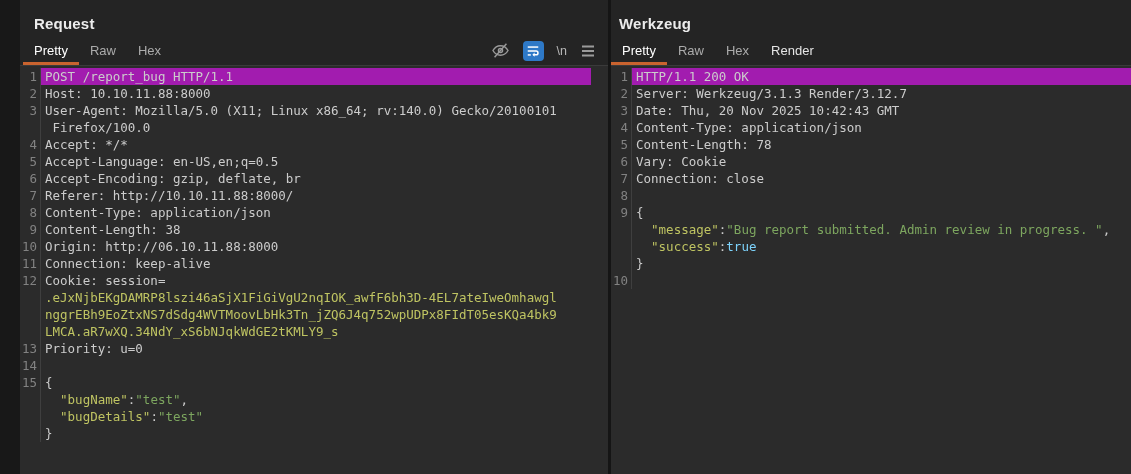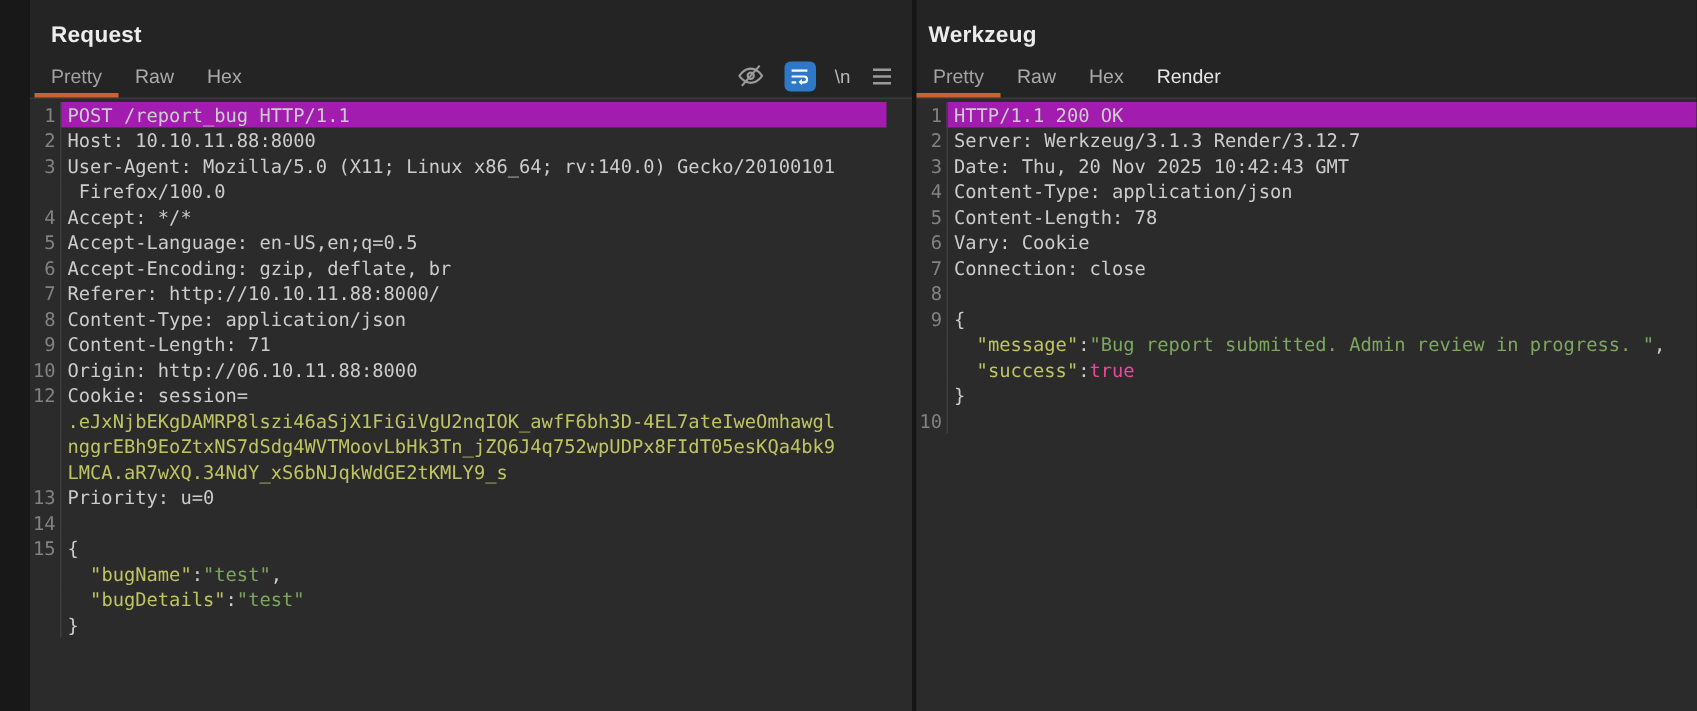--- a/index.html
+++ b/index.html
@@ -24,21 +24,21 @@
     display:flex; align-items:stretch; height:26px;
     border-bottom:1px solid #3a3a3a; position:relative;
     padding:0 6px 0 3px; box-sizing:content-box;
   }
   .panel.right .tabbar { padding-left:0; }
   .tab {
     display:flex; align-items:center; padding:0 11px;
     font-size:13px; color:#ababab; border-bottom:3px solid transparent;
     box-sizing:border-box; cursor:default;
   }
-  .tab.selected { color:#a3a3a3; border-bottom-color:#c9632f; }
+  .tab.selected { color:#ffffff; border-bottom-color:#c9632f; }
   .tab.disabled { color:#e5e5e5; }
 
   .toolbar-icons {
     position:absolute; right:12px; top:0; bottom:3px;
     display:flex; align-items:center; gap:13px;
   }
   .icon-btn { display:flex; align-items:center; justify-content:center; }
   .wrap-btn {
     width:21px; height:20px; background:#2e79c7; border-radius:4px;
     display:flex; align-items:center; justify-content:center;
@@ -57,21 +57,21 @@
     padding-right:3px; user-select:none;
   }
   .row-body {
     flex:1; min-width:0; border-left:1px solid #3f3f3f;
     padding-left:4px; color:#cccccc; overflow:hidden;
   }
   .row.hl .row-body { background:#a21caf; }
   .c-d { color:#cccccc; }
   .c-y { color:#bfc462; }
   .c-g { color:#7da65f; }
-  .c-o { color:#ec4899;text-align:center; }
+  .c-o { color:#7dd3fc;text-align:center; }
 </style>
 </head>
 <body>
 
 <div class="app">
 
   <div class="panel left">
     <div class="panel-title">Request</div>
     <div class="tabbar">
 
@@ -105,22 +105,23 @@
     <div class="editor" id="request-editor">
         <div class="row hl"><span class="gutter">1</span><span class="row-body"><span class="c-d">POST /report_bug HTTP/1.1</span></span></div>
         <div class="row"><span class="gutter">2</span><span class="row-body"><span class="c-d">Host: 10.10.11.88:8000</span></span></div>
         <div class="row"><span class="gutter">3</span><span class="row-body"><span class="c-d">User-Agent: Mozilla/5.0 (X11; Linux x86_64; rv:140.0) Gecko/20100101</span></span></div>
         <div class="row"><span class="gutter"></span><span class="row-body"><span class="c-d"> Firefox/100.0</span></span></div>
         <div class="row"><span class="gutter">4</span><span class="row-body"><span class="c-d">Accept: */*</span></span></div>
         <div class="row"><span class="gutter">5</span><span class="row-body"><span class="c-d">Accept-Language: en-US,en;q=0.5</span></span></div>
         <div class="row"><span class="gutter">6</span><span class="row-body"><span class="c-d">Accept-Encoding: gzip, deflate, br</span></span></div>
         <div class="row"><span class="gutter">7</span><span class="row-body"><span class="c-d">Referer: http://10.10.11.88:8000/</span></span></div>
         <div class="row"><span class="gutter">8</span><span class="row-body"><span class="c-d">Content-Type: application/json</span></span></div>
-        <div class="row"><span class="gutter">9</span><span class="row-body"><span class="c-d">Content-Length: 71</span></span></div>
+        <div class="row"><span class="gutter">9</span><span class="row-body"><span class="c-d">Content-Length: 38</span></span></div>
         <div class="row"><span class="gutter">10</span><span class="row-body"><span class="c-d">Origin: http://06.10.11.88:8000</span></span></div>
+        <div class="row"><span class="gutter">11</span><span class="row-body"><span class="c-d">Connection: keep-alive</span></span></div>
         <div class="row"><span class="gutter">12</span><span class="row-body"><span class="c-d">Cookie: session=</span></span></div>
         <div class="row"><span class="gutter"></span><span class="row-body"><span class="c-y">.eJxNjbEKgDAMRP8lszi46aSjX1FiGiVgU2nqIOK_awfF6bh3D-4EL7ateIweOmhawgl</span></span></div>
         <div class="row"><span class="gutter"></span><span class="row-body"><span class="c-y">nggrEBh9EoZtxNS7dSdg4WVTMoovLbHk3Tn_jZQ6J4q752wpUDPx8FIdT05esKQa4bk9</span></span></div>
         <div class="row"><span class="gutter"></span><span class="row-body"><span class="c-y">LMCA.aR7wXQ.34NdY_xS6bNJqkWdGE2tKMLY9_s</span></span></div>
         <div class="row"><span class="gutter">13</span><span class="row-body"><span class="c-d">Priority: u=0</span></span></div>
         <div class="row"><span class="gutter">14</span><span class="row-body"></span></div>
         <div class="row"><span class="gutter">15</span><span class="row-body"><span class="c-d">{</span></span></div>
         <div class="row"><span class="gutter"></span><span class="row-body"><span class="c-d">  </span><span class="c-y">"bugName"</span><span class="c-d">:</span><span class="c-g">"test"</span><span class="c-d">,</span></span></div>
         <div class="row"><span class="gutter"></span><span class="row-body"><span class="c-d">  </span><span class="c-y">"bugDetails"</span><span class="c-d">:</span><span class="c-g">"test"</span></span></div>
         <div class="row"><span class="gutter"></span><span class="row-body"><span class="c-d">}</span></span></div>

